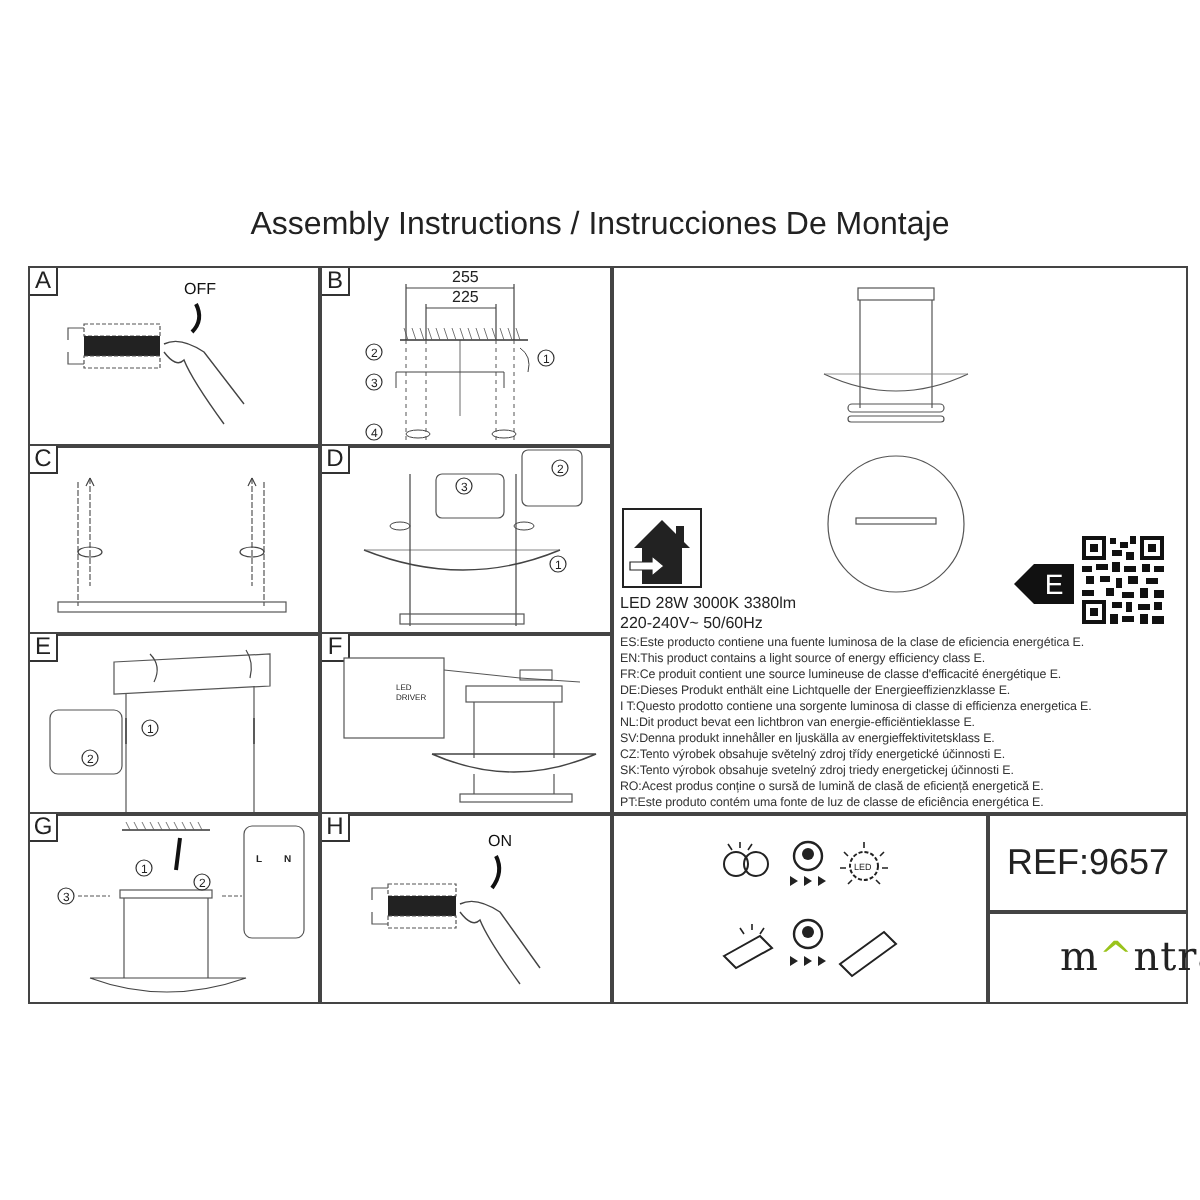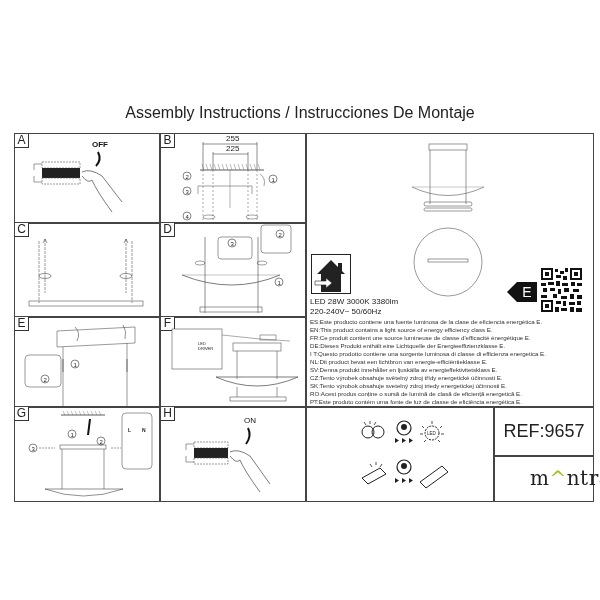--- a/index.html
+++ b/index.html
@@ -48,21 +48,21 @@
 <div class="panel" style="left:30px; top:140px; width:120px; height:80px;">
   <svg width="120" height="80">
     <rect x="12" y="22" width="38" height="6" fill="none" stroke="#555" stroke-width="0.6" stroke-dasharray="2,1"></rect>
     <rect x="12" y="28" width="38" height="10" fill="#222"></rect>
     <rect x="12" y="38" width="38" height="6" fill="none" stroke="#555" stroke-width="0.6" stroke-dasharray="2,1"></rect>
     <path d="M12 24 H4 V30 M4 36 V42 H12" fill="none" stroke="#555" stroke-width="0.6"></path>
     <path d="M52 32 Q60 28 72 36 L92 62" fill="none" stroke="#444" stroke-width="0.7"></path>
     <path d="M52 36 Q58 44 62 40 Q66 50 82 72" fill="none" stroke="#444" stroke-width="0.7"></path>
     <path d="M68 12 Q72 20 66 26" fill="none" stroke="#111" stroke-width="2"></path>
   </svg>
-  <div style="position:absolute; left:62px; top:0px; font-size:8px; font-weight:bold; color:#111;">OFF</div>
+  <div style="position:absolute; left:62px; top:0px; font-size:8px; font-weight:normal; color:#111;">OFF</div>
 </div>
 
 <div class="panel" style="left:160px; top:134px; width:145px; height:88px;padding-left:42px;">
   <div style="position:absolute; left:66px; top:0px; font-size:8px;">255</div>
   <div style="position:absolute; left:66px; top:10px; font-size:8px;text-align:right;">225</div>
   <svg width="145" height="88">
     <path d="M43 10 H97 M43 8 V36 M97 8 V36" stroke="#444" stroke-width="0.6" fill="none"></path>
     <path d="M53 20 H88 M53 18 V36 M88 18 V36" stroke="#444" stroke-width="0.6" fill="none"></path>
     <path d="M40 36 H104" stroke="#333" stroke-width="0.8"></path>
     <path d="M42 30 l2 6 M46 30 l2 6 M50 30 l2 6 M54 30 l2 6 M58 30 l2 6 M62 30 l2 6 M66 30 l2 6 M70 30 l2 6 M74 30 l2 6 M78 30 l2 6 M82 30 l2 6 M86 30 l2 6 M90 30 l2 6 M94 30 l2 6 M98 30 l2 6" stroke="#555" stroke-width="0.4"></path>

